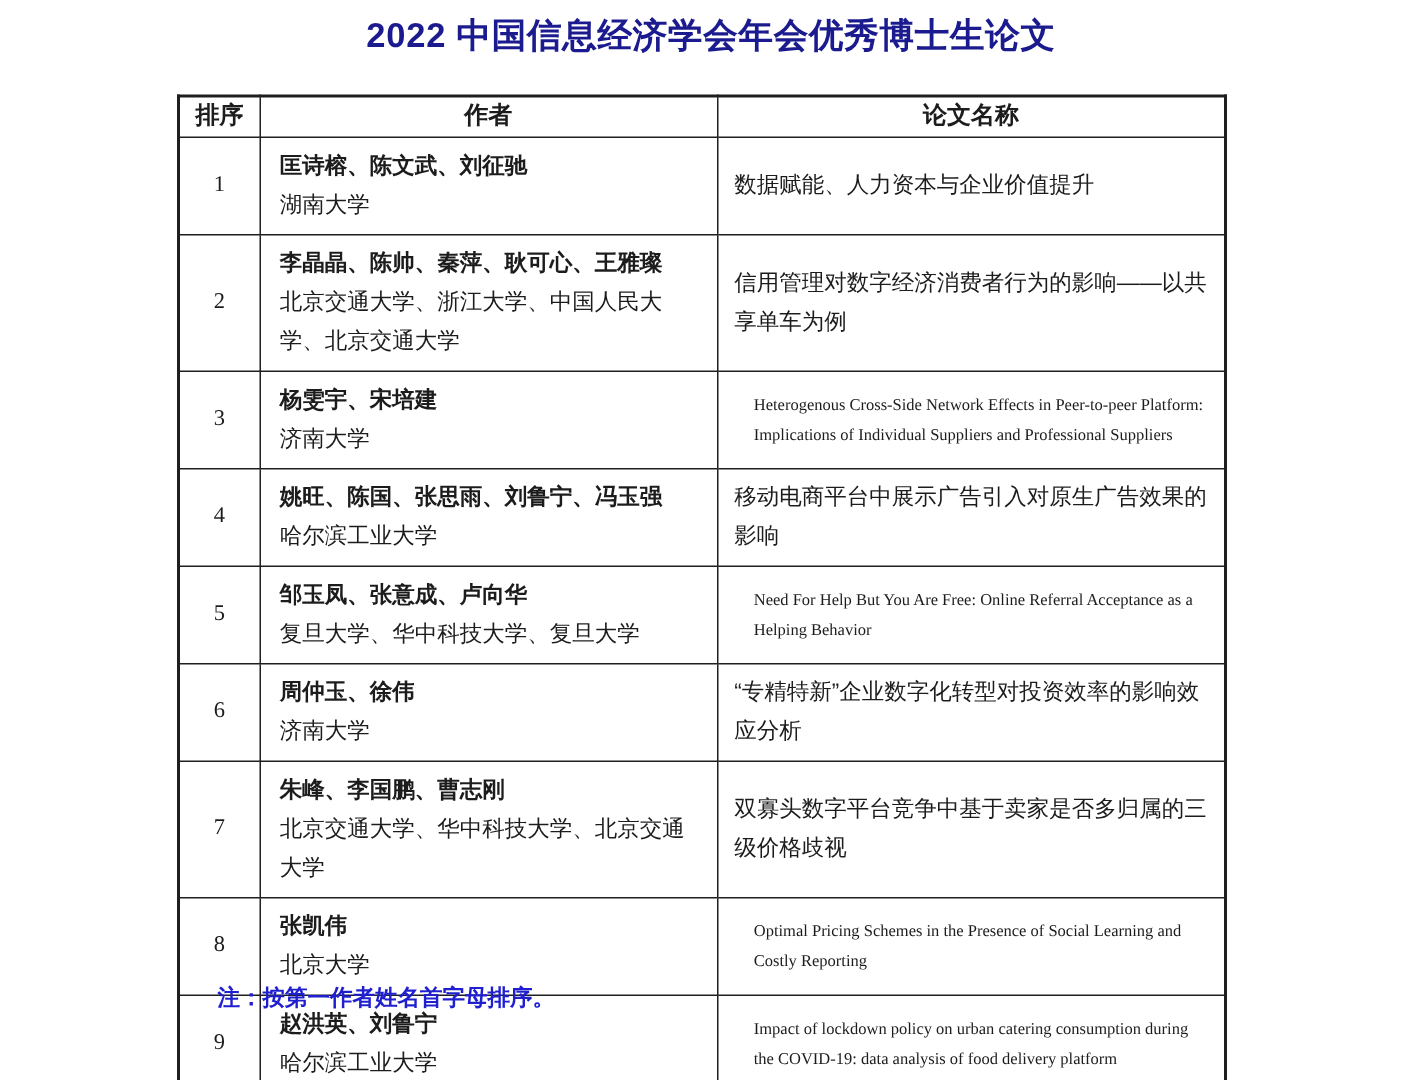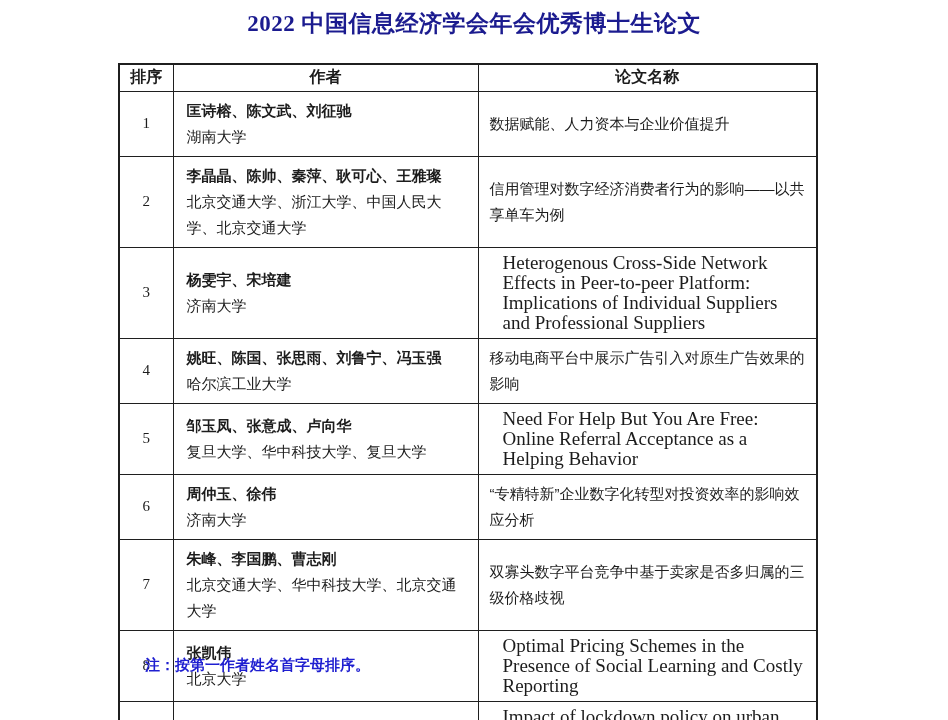--- a/index.html
+++ b/index.html
@@ -16,21 +16,21 @@
     color: #1c1c1c;
     overflow: hidden;
   }
   .page-title {
     margin: 0;
     position: absolute;
     top: 8px;
     left: 0;
     width: 948px;
     text-align: center;
-    font-family: Liberation Serif, serif;
+    font-family: Liberation Sans, sans-serif;
     font-size: 23px;
     font-weight: 700;
     color: var(--title-color, #1b1b8f);
     letter-spacing: 0.5px;
   }
   table.papers {
     position: absolute;
     left: 118px;
     top: 63px;
     width: 698px;
@@ -65,21 +65,21 @@
   }
   .authors-line { font-weight: 700; }
   .affiliation-line { font-weight: 400; }
   .paper-title-cell {
     padding: 5px 8px 5px 11px;
     font-size: 15px;
   }
   .zh-title { line-height: 26px; margin-left: 16px; }
   .en-title {
     font-family: "Liberation Serif", serif;
-    font-size: 19px;
+    font-size: 11px;
     line-height: 20px;
     padding-left: 24px;
   }
   .footnote {
     position: absolute;
     left: 145px;
     top: 656px;
     font-size: 15px;
     font-weight: 700;
     color: var(--note-color, #1f1fd0);

